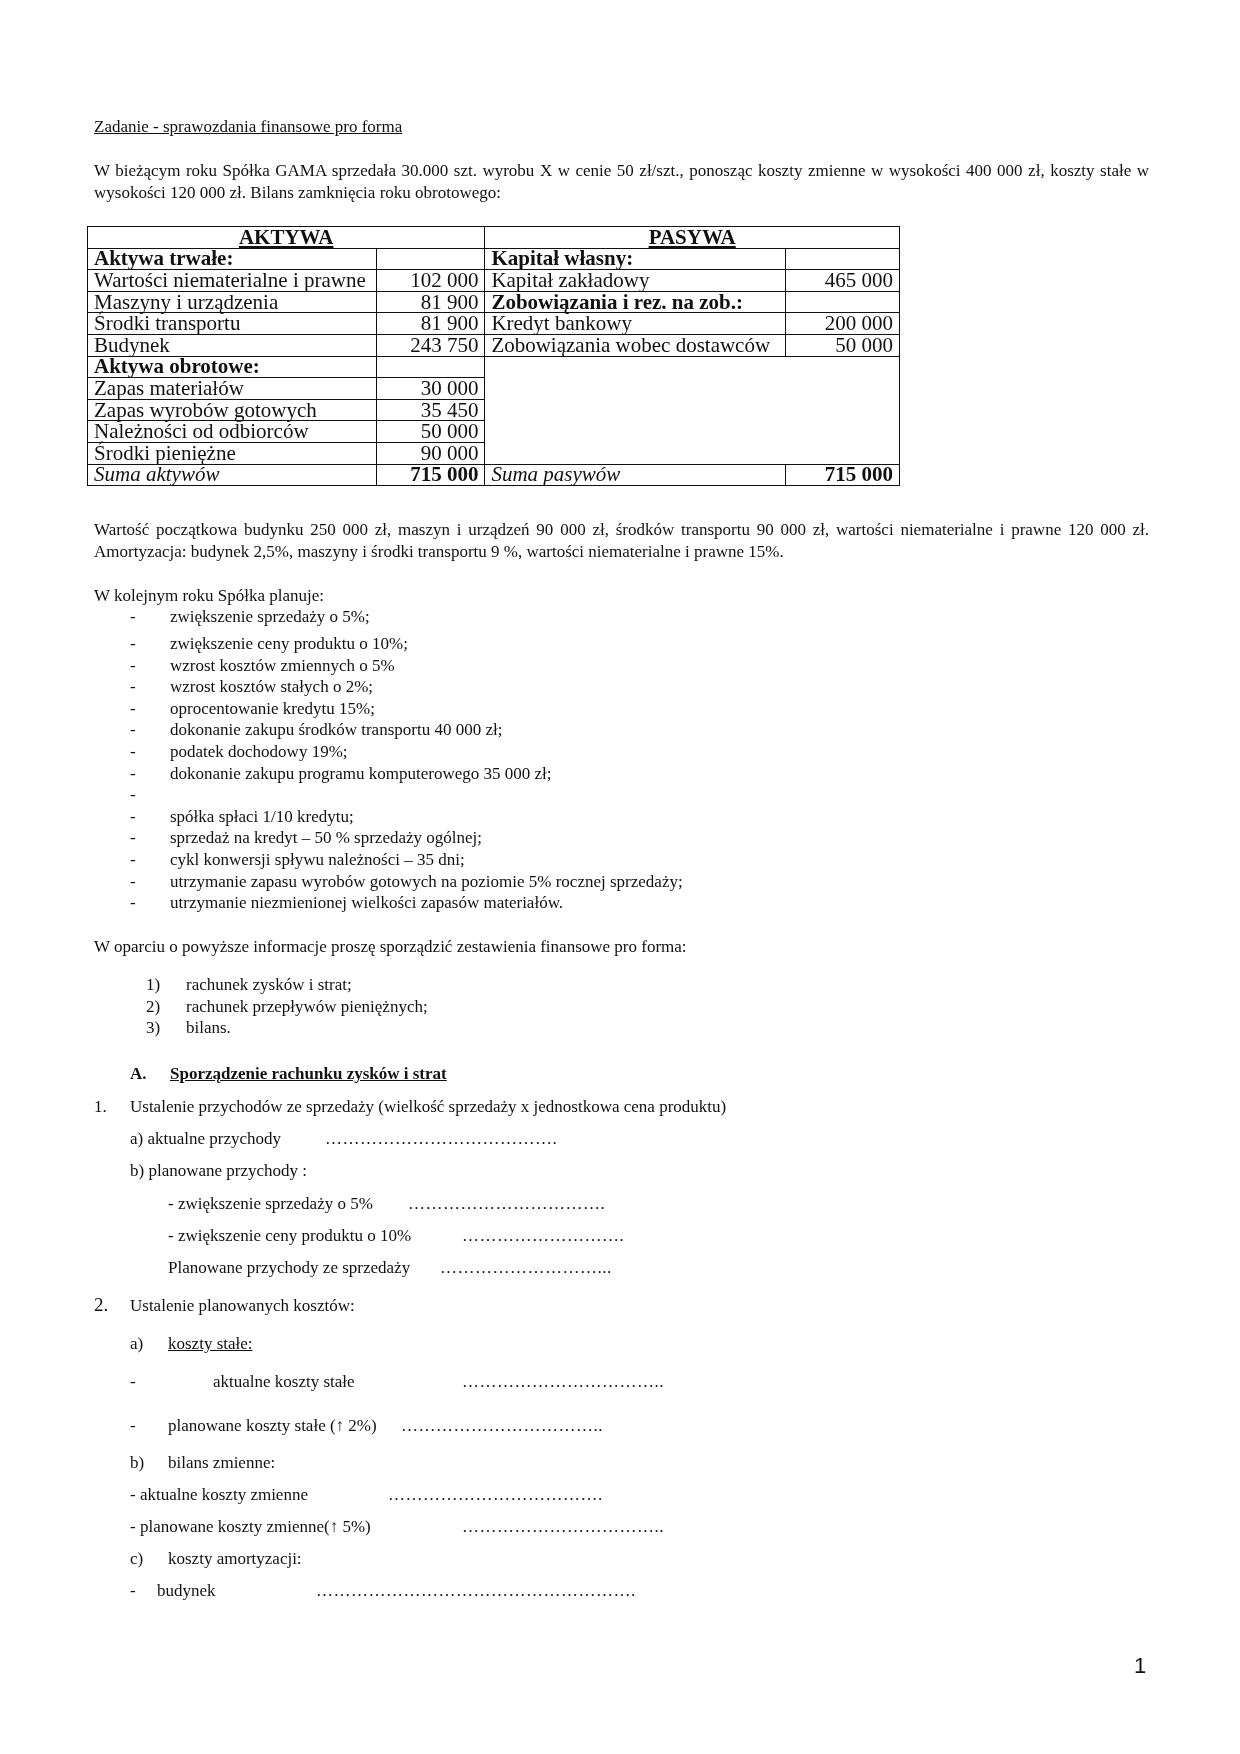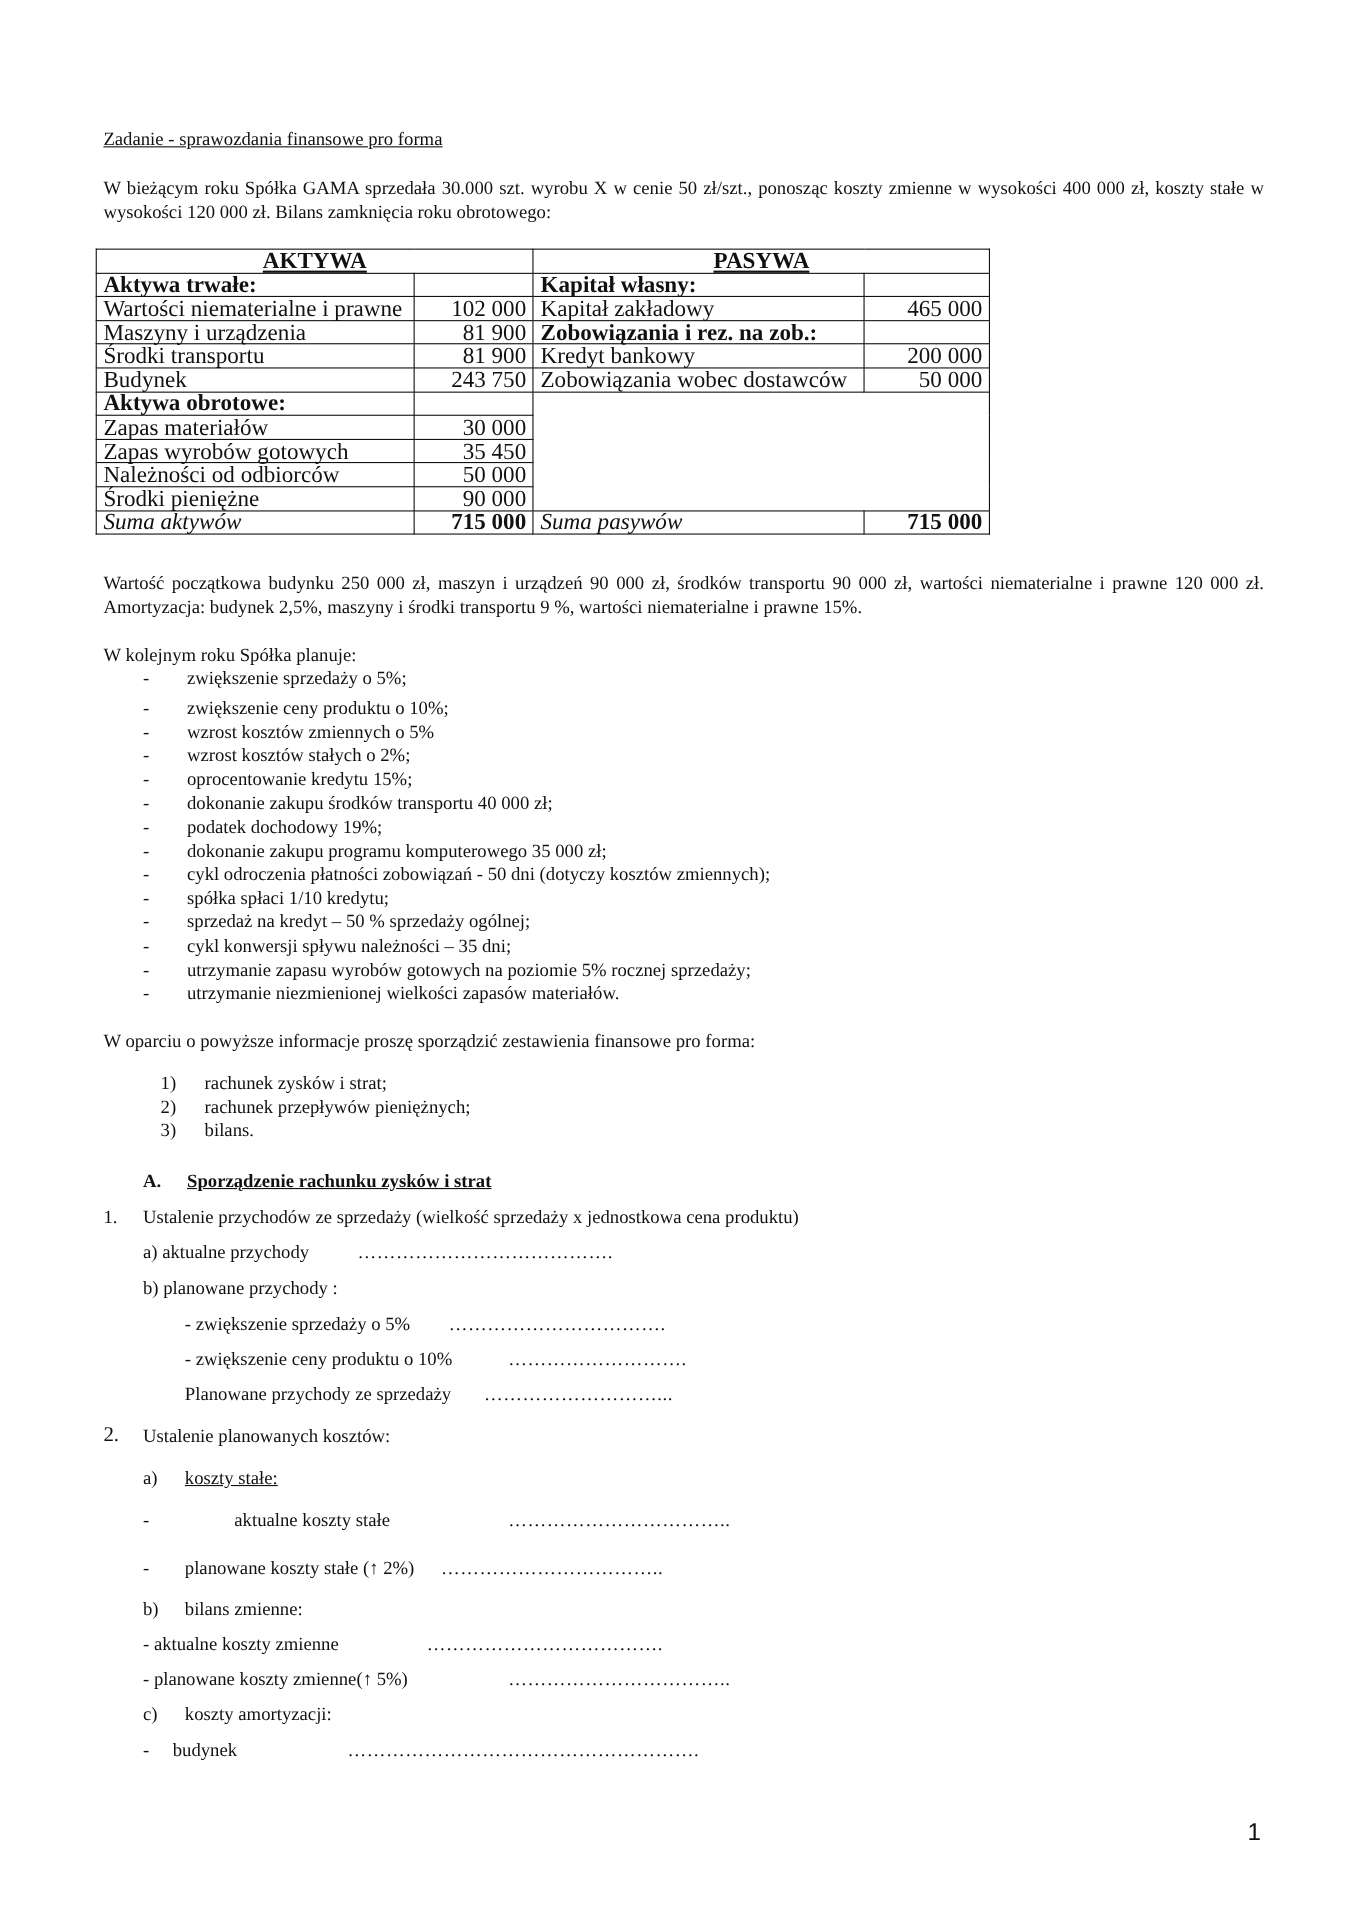--- a/index.html
+++ b/index.html
@@ -114,21 +114,21 @@
 <div class="abs plan-head">W kolejnym roku Spółka planuje:</div>
 <ul class="plan-list">
   <li><span class="dash">-</span><span>zwiększenie sprzedaży o 5%;</span></li>
   <li><span class="dash">-</span><span>zwiększenie ceny produktu o 10%;</span></li>
   <li><span class="dash">-</span><span>wzrost kosztów zmiennych o 5%</span></li>
   <li><span class="dash">-</span><span>wzrost kosztów stałych o 2%;</span></li>
   <li><span class="dash">-</span><span>oprocentowanie kredytu 15%;</span></li>
   <li><span class="dash">-</span><span>dokonanie zakupu środków transportu 40 000 zł;</span></li>
   <li><span class="dash">-</span><span>podatek dochodowy 19%;</span></li>
   <li><span class="dash">-</span><span>dokonanie zakupu programu komputerowego 35 000 zł;</span></li>
-  <li><span class="dash">-</span><span>cykl odroczenia płatności zobowiązań  - 50 dni (dotyczy kosztów zmiennych);</span></li>
+  <li><span class="dash">-</span></li>
   <li><span class="dash">-</span><span>spółka spłaci 1/10 kredytu;</span></li>
   <li><span class="dash">-</span><span>sprzedaż na kredyt – 50 % sprzedaży ogólnej;</span></li>
   <li><span class="dash">-</span><span>cykl konwersji spływu należności – 35 dni;</span></li>
   <li><span class="dash">-</span><span>utrzymanie zapasu wyrobów gotowych na poziomie 5% rocznej sprzedaży;</span></li>
   <li><span class="dash">-</span><span>utrzymanie niezmienionej wielkości zapasów materiałów.</span></li>
 </ul>
 
 <div class="abs req-head">W oparciu o powyższe informacje proszę sporządzić zestawienia finansowe pro forma:</div>
 <ol class="req-list">
   <li><span class="n">1)</span><span>rachunek zysków i strat;</span></li>

